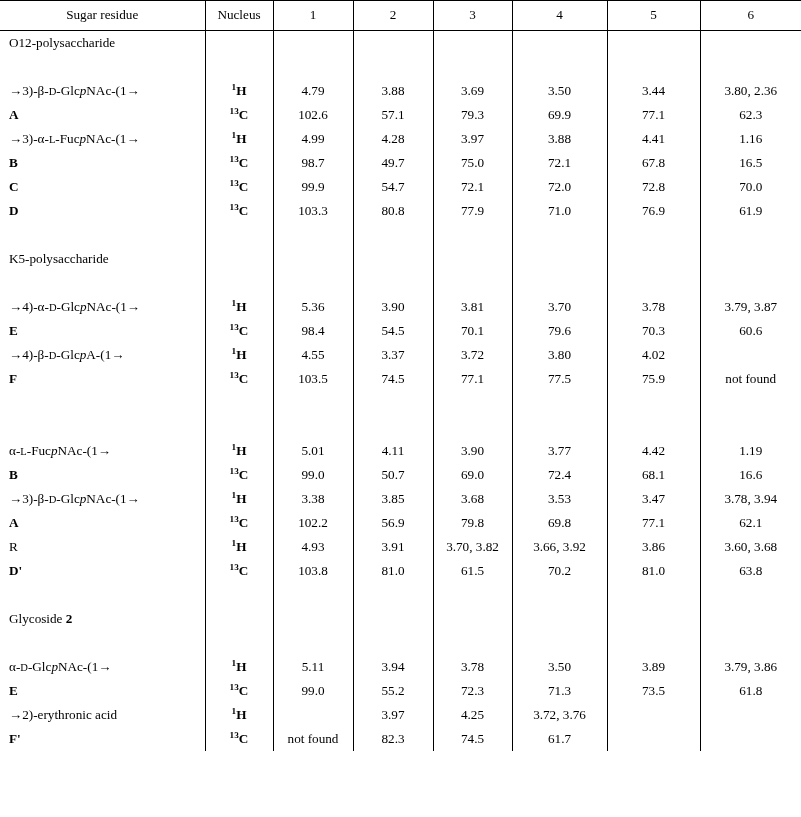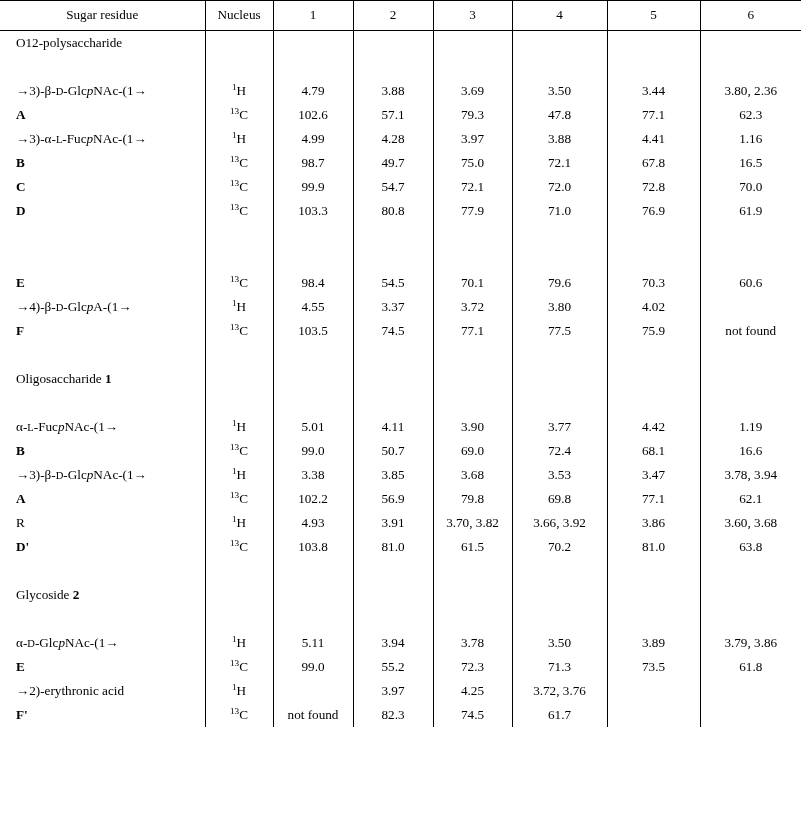--- a/index.html
+++ b/index.html
@@ -51,32 +51,32 @@
   #nmr-table tbody td {
     padding: 1px 4px;
     text-align: center;
     vertical-align: middle;
     height: 24px;
     line-height: 1.15;
     white-space: nowrap;
   }
   #nmr-table tbody td.residue {
     text-align: left;
-    padding-left: 16px;
+    padding-left: 9px;
   }
   tr.section-row td.residue { padding-top: 3px; }
   tr.spacer-row td { height: 26px; }
   tr.tail-spacer td { height: 13px; }
 
   
   .bold   { font-weight: bold; }
   .ital   { font-style: italic; }
   .sc     { font-size: 0.80em; }          
   sup     { font-size: 0.70em; vertical-align: super; line-height: 0; }
-  .nucleus-cell { white-space: nowrap; }
+  .nucleus-cell { white-space: nowrap; font-weight: bold; }
 </style>
 </head>
 <body>
 
 <table id="nmr-table">
   <colgroup>
     <col class="c-residue">
       <col class="c-nucleus">
       <col class="c-p1">
       <col class="c-p2">
@@ -127,21 +127,21 @@
         <td class="vsep">3.50</td>
         <td class="vsep">3.44</td>
         <td class="vsep">3.80, 2.36</td>
       </tr>
       <tr>
         <td class="residue"><span class="bold">A</span></td>
         <td class="vsep nucleus-cell"><sup>13</sup>C</td>
         <td class="vsep">102.6</td>
         <td class="vsep">57.1</td>
         <td class="vsep">79.3</td>
-        <td class="vsep">47.8</td>
+        <td class="vsep">69.9</td>
         <td class="vsep">77.1</td>
         <td class="vsep">62.3</td>
       </tr>
       <tr>
         <td class="residue">→3)-α-<span class="sc">L</span>-Fuc<span class="ital">p</span>NAc-(1→</td>
         <td class="vsep nucleus-cell"><sup>1</sup>H</td>
         <td class="vsep">4.99</td>
         <td class="vsep">4.28</td>
         <td class="vsep">3.97</td>
         <td class="vsep">3.88</td>
@@ -181,29 +181,49 @@
       <tr class="tail-spacer">
         <td class="residue"></td>
         <td class="vsep"></td>
         <td class="vsep"></td>
         <td class="vsep"></td>
         <td class="vsep"></td>
         <td class="vsep"></td>
         <td class="vsep"></td>
         <td class="vsep"></td>
       </tr>
+      <tr class="section-row">
+        <td class="residue">K5-polysaccharide</td>
+        <td class="vsep"></td>
+        <td class="vsep"></td>
+        <td class="vsep"></td>
+        <td class="vsep"></td>
+        <td class="vsep"></td>
+        <td class="vsep"></td>
+        <td class="vsep"></td>
+      </tr>
       <tr class="spacer-row">
         <td class="residue"></td>
         <td class="vsep"></td>
         <td class="vsep"></td>
         <td class="vsep"></td>
         <td class="vsep"></td>
         <td class="vsep"></td>
         <td class="vsep"></td>
         <td class="vsep"></td>
+      </tr>
+      <tr>
+        <td class="residue">→4)-α-<span class="sc">D</span>-Glc<span class="ital">p</span>NAc-(1→</td>
+        <td class="vsep nucleus-cell"><sup>1</sup>H</td>
+        <td class="vsep">5.36</td>
+        <td class="vsep">3.90</td>
+        <td class="vsep">3.81</td>
+        <td class="vsep">3.70</td>
+        <td class="vsep">3.78</td>
+        <td class="vsep">3.79, 3.87</td>
       </tr>
       <tr>
         <td class="residue"><span class="bold">E</span></td>
         <td class="vsep nucleus-cell"><sup>13</sup>C</td>
         <td class="vsep">98.4</td>
         <td class="vsep">54.5</td>
         <td class="vsep">70.1</td>
         <td class="vsep">79.6</td>
         <td class="vsep">70.3</td>
         <td class="vsep">60.6</td>
@@ -231,30 +251,20 @@
       <tr class="tail-spacer">
         <td class="residue"></td>
         <td class="vsep"></td>
         <td class="vsep"></td>
         <td class="vsep"></td>
         <td class="vsep"></td>
         <td class="vsep"></td>
         <td class="vsep"></td>
         <td class="vsep"></td>
       </tr>
-      <tr class="section-row">
-        <td class="residue">Oligosaccharide <span class="bold">1</span></td>
-        <td class="vsep"></td>
-        <td class="vsep"></td>
-        <td class="vsep"></td>
-        <td class="vsep"></td>
-        <td class="vsep"></td>
-        <td class="vsep"></td>
-        <td class="vsep"></td>
-      </tr>
       <tr class="spacer-row">
         <td class="residue"></td>
         <td class="vsep"></td>
         <td class="vsep"></td>
         <td class="vsep"></td>
         <td class="vsep"></td>
         <td class="vsep"></td>
         <td class="vsep"></td>
         <td class="vsep"></td>
       </tr>

